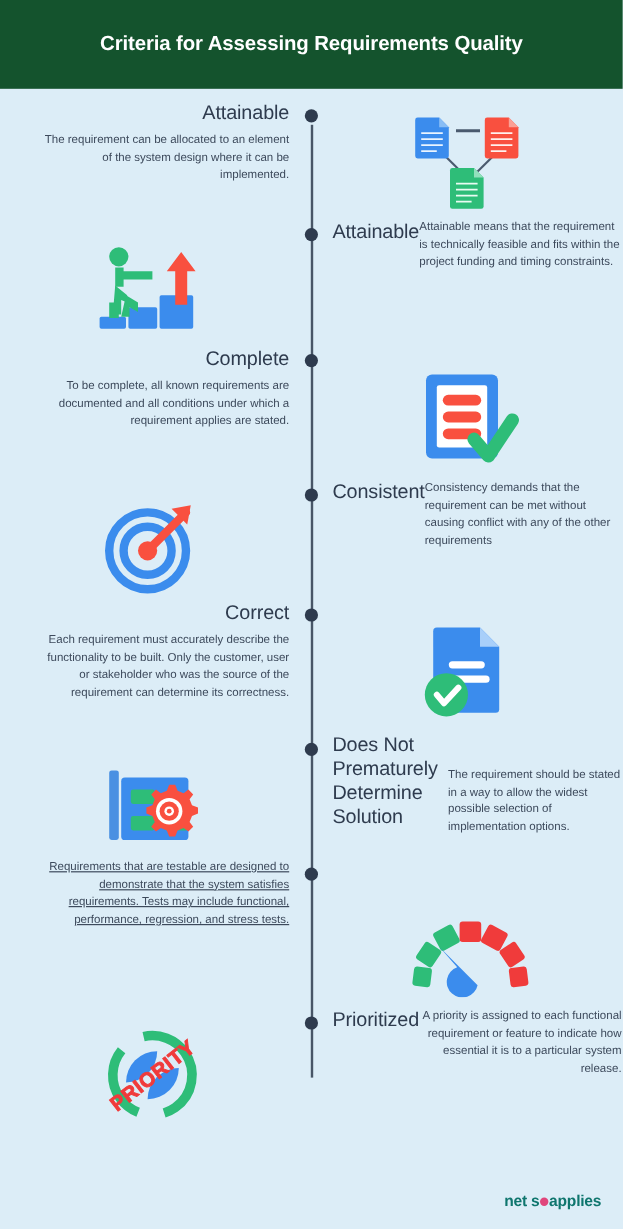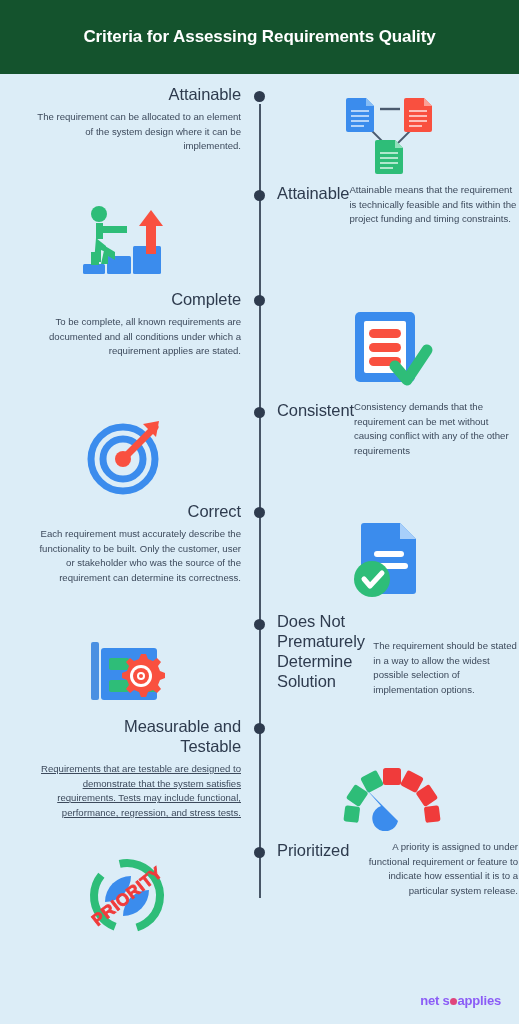--- a/index.html
+++ b/index.html
@@ -121,21 +121,21 @@
     position: absolute;
     right: 18px;
     bottom: 16px;
     display: flex;
     align-items: baseline;
     gap: 0px;
   }
   .logo-text {
     font-size: 13px;
     font-weight: bold;
-    color: #8b5cf6;
+    color: #0f766e;
     letter-spacing: -0.2px;
   }
   .logo-o {
     display: inline-block;
     width: 7px;
     height: 7px;
     border-radius: 50%;
     background: #e0457b;
     margin: 0 0.5px;
     position: relative;
@@ -309,21 +309,20 @@
     </div>
     <div class="dot" style="top:8px;"></div>
     <div class="side right" style="padding-top:0px;align-items:flex-end;">
       <div class="item-title">Does Not Prematurely Determine Solution</div>
       <div class="item-body">The requirement should be stated in a way to allow the widest possible selection of implementation options.</div>
     </div>
   </div>
 
   <div class="row" style="min-height:124px;">
     <div class="side left" style="padding-top:0px;">
-      <div class="item-title" style="max-width:175px;">Measurable and Testable</div>
       <div class="item-body" style="max-width:215px;text-decoration:underline;">Requirements that are testable are designed to demonstrate that the system satisfies requirements. Tests may include functional, performance, regression, and stress tests.</div>
     </div>
     <div class="dot" style="top:7px;"></div>
     <div class="side iconside right" style="padding-top:38px;">
       <div class="icon-wrap">
         <svg width="104" height="70" viewBox="0 0 104 70">
           <g transform="translate(52,58)">
 
             <g transform="rotate(-83)">
                 <rect x="-8" y="-48" width="16" height="15" rx="2.5" fill="#2ebd78"></rect>
@@ -368,21 +367,21 @@
             <g transform="rotate(-38)">
               <text x="0" y="6" text-anchor="middle" font-family="Liberation Sans, sans-serif" font-size="17" font-weight="bold" fill="#f03b3b" letter-spacing="0.5" stroke="#f03b3b" stroke-width="0.8">PRIORITY</text>
             </g>
           </g>
         </svg>
       </div>
     </div>
     <div class="dot" style="top:7px;"></div>
     <div class="side right" style="padding-top:0px;text-align:right;">
       <div class="item-title">Prioritized</div>
-      <div class="item-body">A priority is assigned to under functional requirement or feature to indicate how essential it is to a particular system release.</div>
+      <div class="item-body">A priority is assigned to each functional requirement or feature to indicate how essential it is to a particular system release.</div>
     </div>
   </div>
 
 </div>
 
 <div class="footer">
   <span class="logo-text">net s</span>
     <span class="logo-o"></span>
     <span class="logo-text">applies</span>
 </div>

